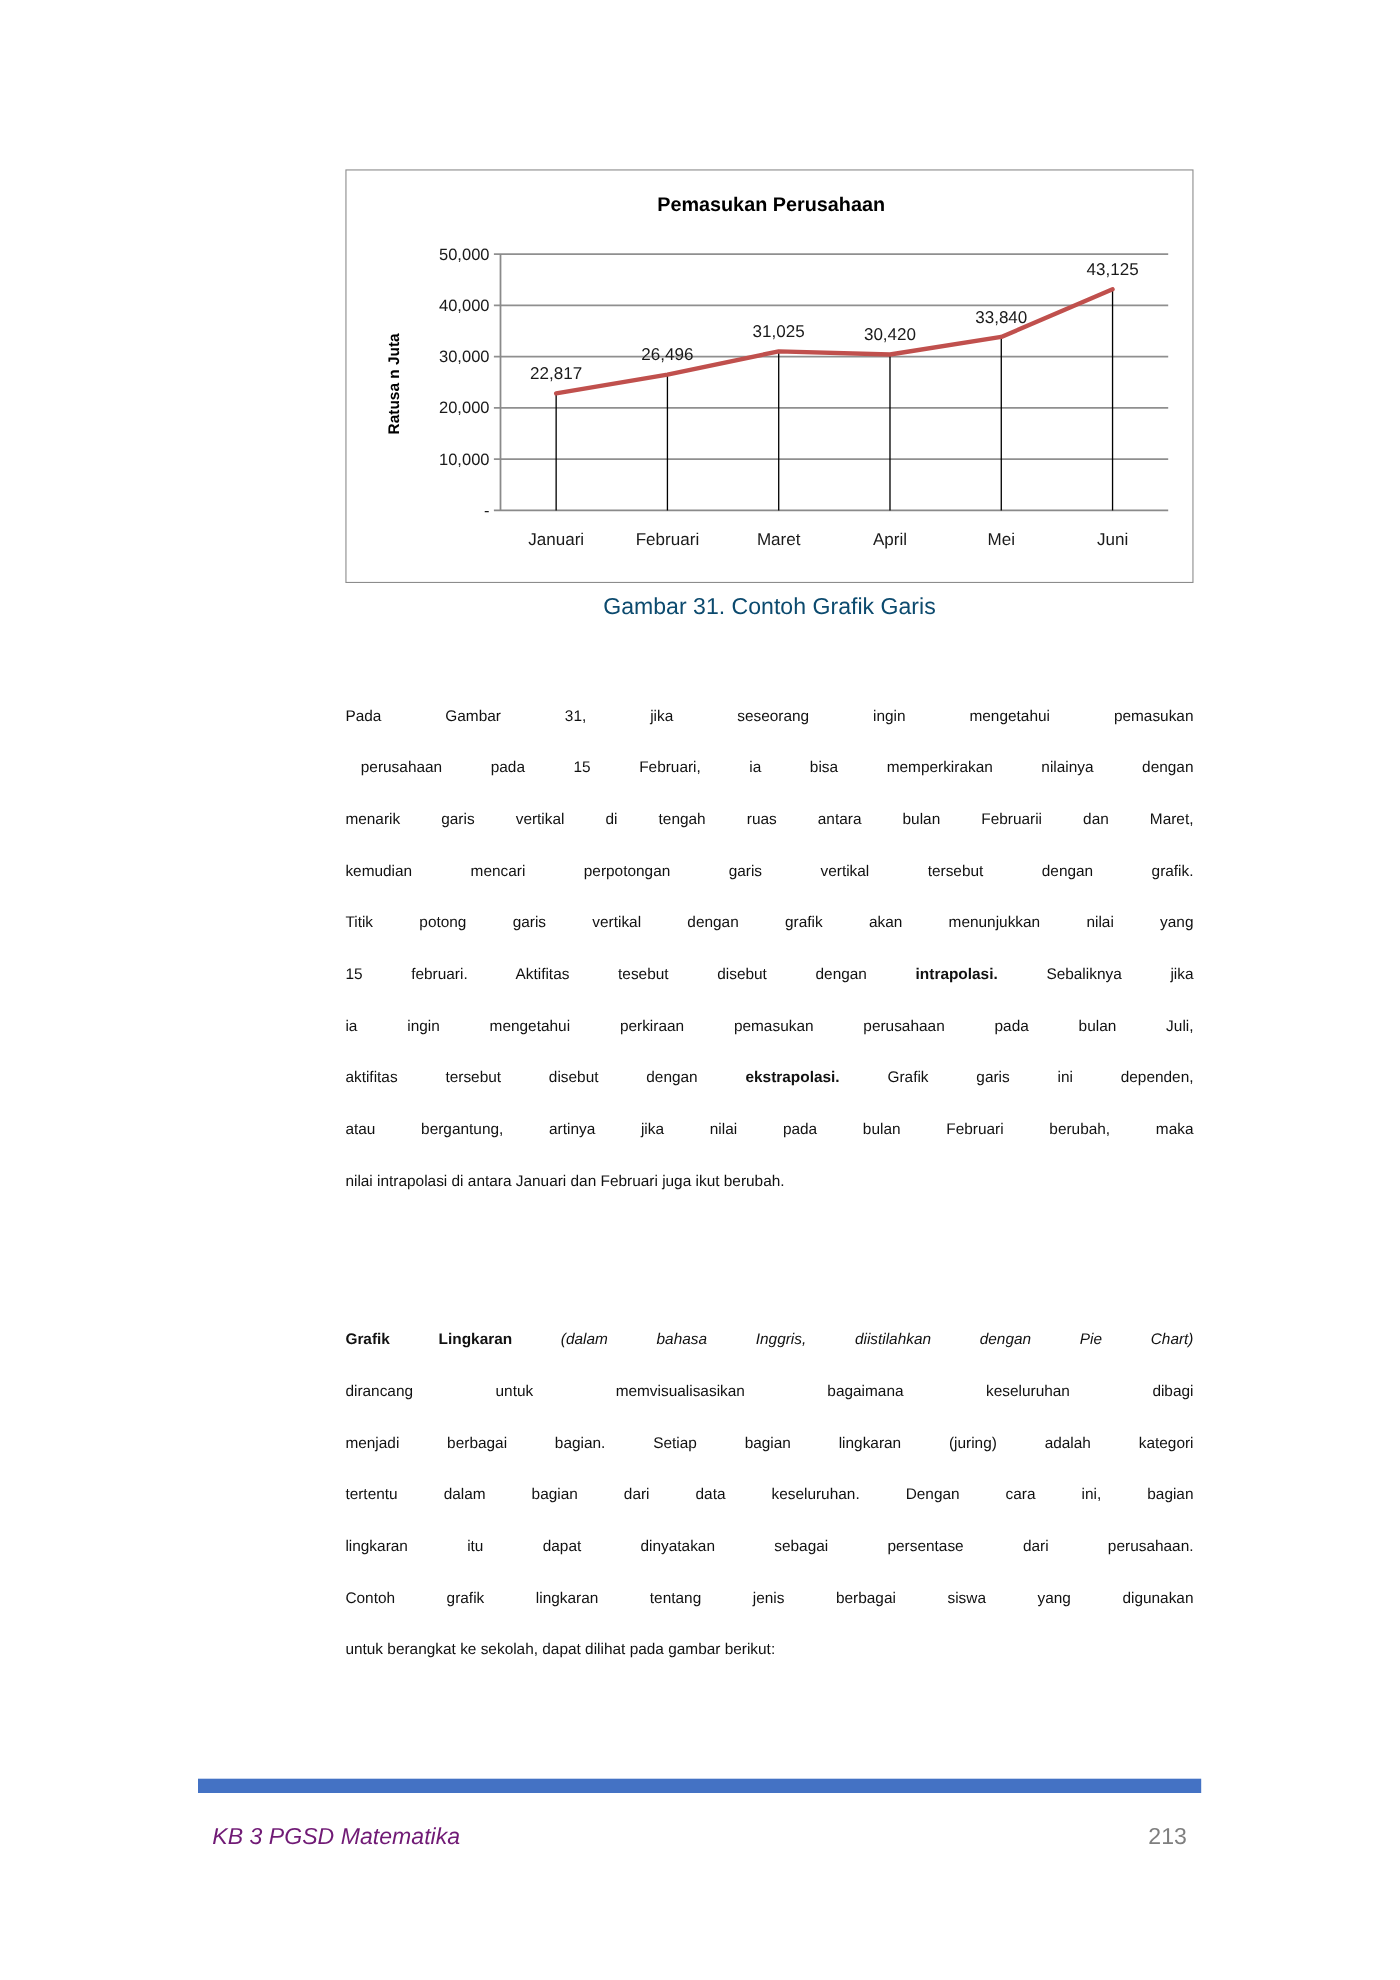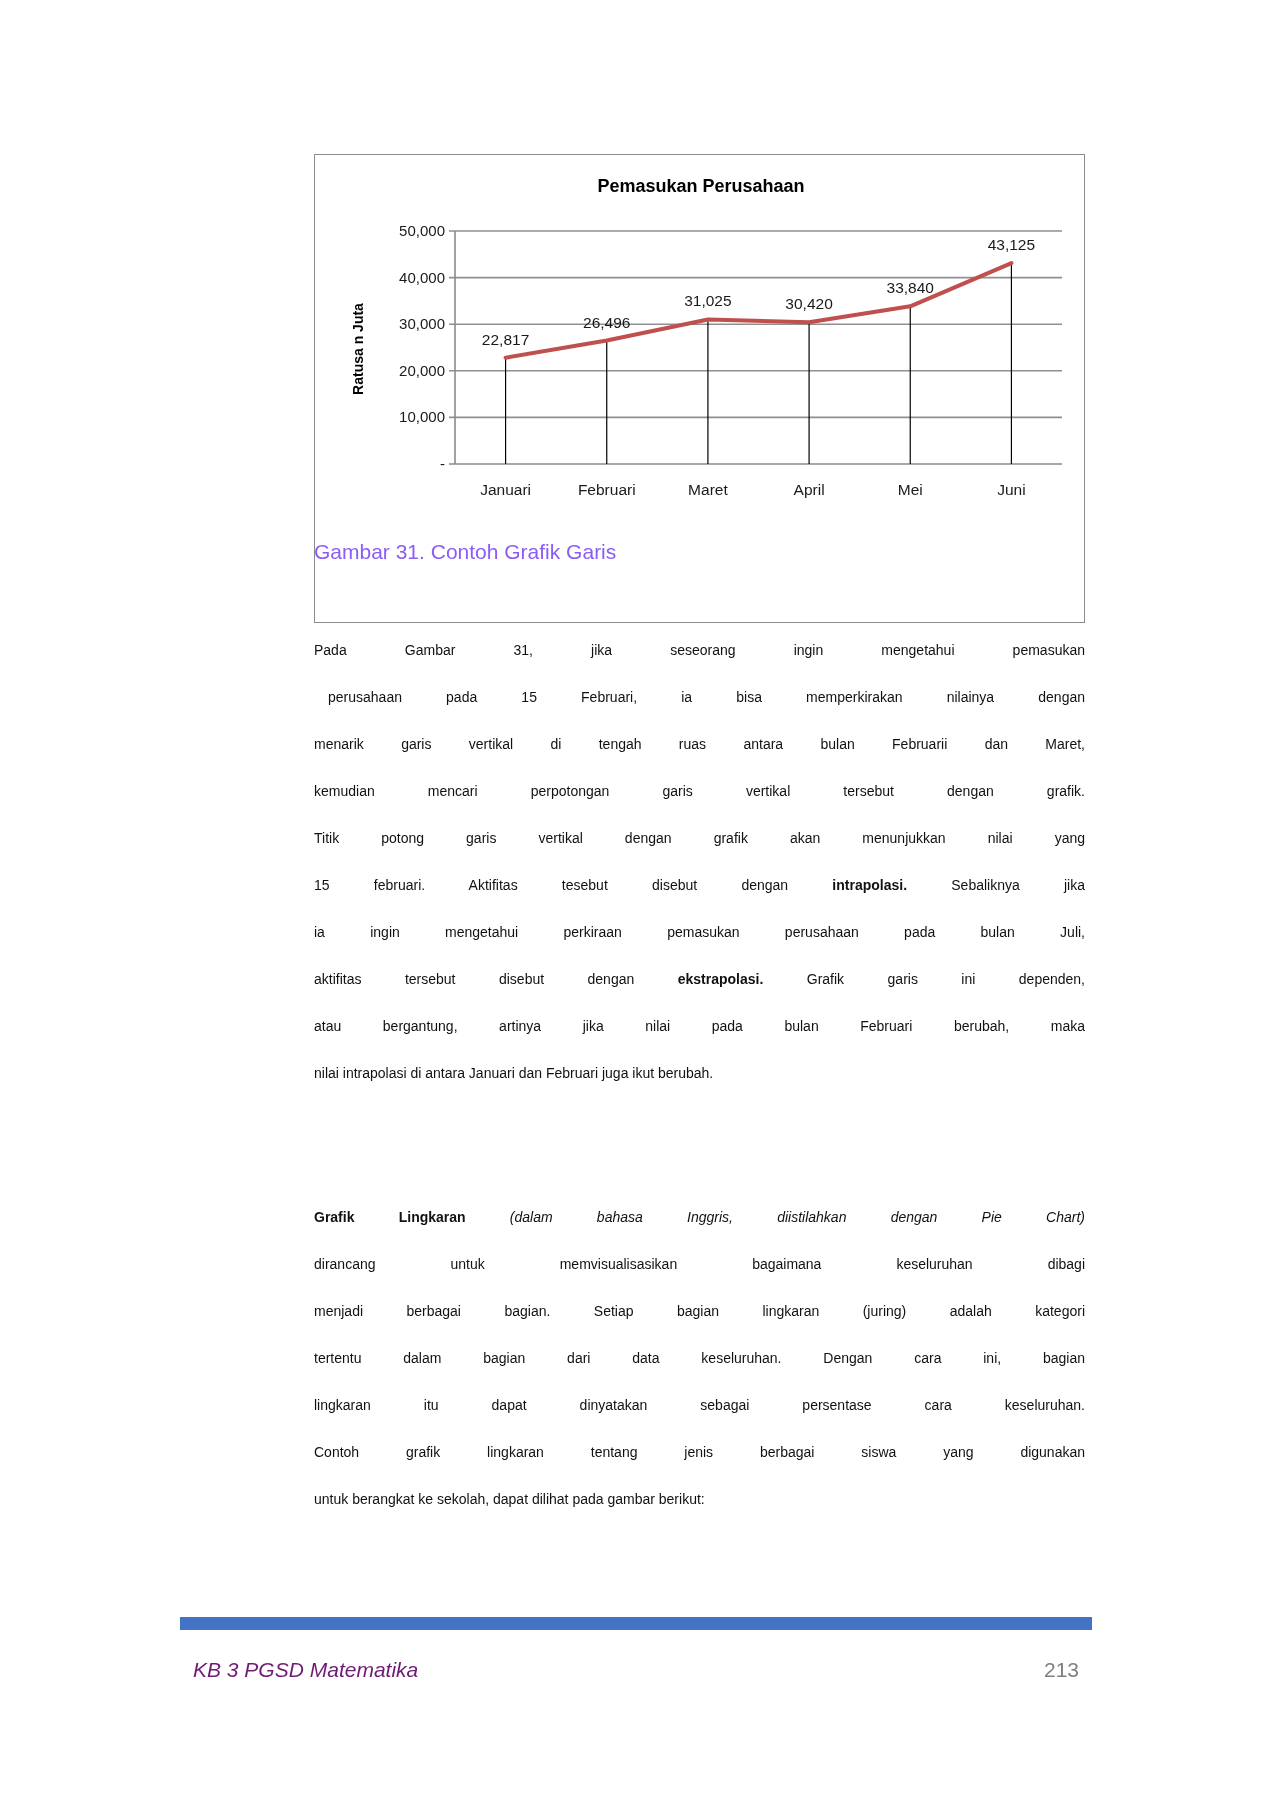--- a/index.html
+++ b/index.html
@@ -1,22 +1,22 @@
 <!DOCTYPE html>
 <html><head>
 <meta charset="utf-8">
 <style>
   html, body { margin: 0; padding: 0; background: #ffffff; }
   body { width: 1273px; height: 1800px; position: relative; overflow: hidden;
          font-family: "Liberation Sans", sans-serif; color: #1a1a1a; }
-  .chart-box { position: absolute; left: 314px; top: 154px; width: 771px; height: 469px;
+  .chart-box { position: absolute; left: 314px; top: 154px; width: 771px; height: 376px;
                border: 1.5px solid #8c8c8c; box-sizing: border-box; background: #fff; }
   .chart-box svg { position: absolute; left: 0; top: 0; }
-  .caption { position: absolute; left: 314px; width: 771px; top: 540px; 
-             font-size: 21px; color: #8b5cf6; }
+  .caption { position: absolute; left: 314px; width: 771px; top: 540px; text-align: center;
+             font-size: 21px; color: #0c4a6e; }
   .para { position: absolute; left: 314px; width: 771px; font-size: 14px; line-height: 47px;
           text-align: justify; text-align-last: left; color: #111; }
   .para .line { display: block; text-align: justify; text-align-last: justify; white-space: nowrap; }
   .para .line.last { text-align-last: left; }
   .para .line.indent { padding-left: 14px; }
   .para b { font-weight: bold; }
   .para i { font-style: italic; }
   .footer-bar { position: absolute; left: 180px; top: 1617px; width: 912px; height: 13px; background: #4472c4; }
   .footer-left { position: absolute; left: 193px; top: 1658px; font-size: 21px; color: #701a75; font-style: italic; }
   .footer-right { position: absolute; right: 194px; top: 1658px; font-size: 21px; color: #7f7f7f; margin-left: 33px; }
@@ -93,20 +93,20 @@
   <span class="line"><span>aktifitas tersebut disebut dengan </span><b>ekstrapolasi.</b><span> Grafik garis ini dependen,</span></span>
   <span class="line">atau bergantung, artinya jika nilai pada bulan Februari berubah, maka</span>
   <span class="line last">nilai intrapolasi di antara Januari dan Februari juga ikut berubah.</span>
 </div>
 
 <div class="para" style="top:1194px;">
   <span class="line"><b>Grafik Lingkaran</b> <i>(dalam bahasa Inggris, diistilahkan dengan Pie Chart)</i></span>
   <span class="line">dirancang untuk memvisualisasikan bagaimana keseluruhan dibagi</span>
   <span class="line">menjadi berbagai bagian. Setiap bagian lingkaran (juring) adalah kategori</span>
   <span class="line">tertentu dalam bagian dari data keseluruhan. Dengan cara ini, bagian</span>
-  <span class="line">lingkaran itu dapat dinyatakan sebagai persentase cara keseluruhan.</span>
+  <span class="line">lingkaran itu dapat dinyatakan sebagai persentase dari perusahaan.</span>
   <span class="line">Contoh grafik lingkaran tentang jenis berbagai siswa yang digunakan</span>
   <span class="line last">untuk berangkat ke sekolah, dapat dilihat pada gambar berikut:</span>
 </div>
 
 <div class="footer-bar"></div>
 <div class="footer-left">KB 3 PGSD Matematika</div>
 <div class="footer-right">213</div>
 
 </body></html>

